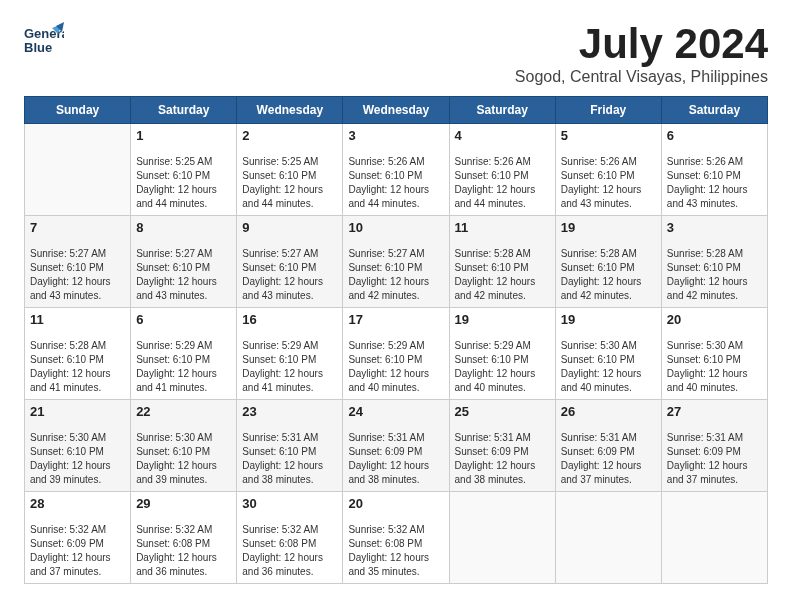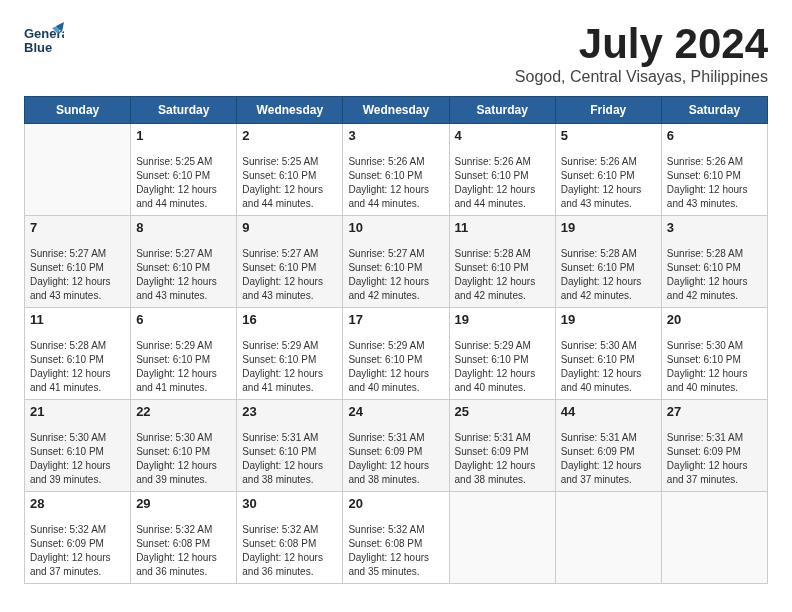--- a/index.html
+++ b/index.html
@@ -289,21 +289,21 @@
 and 38 minutes.</div>
         </td>
         <td>
           <span class="day-number">25</span>
           <div class="day-info" style="white-space: pre-line;">Sunrise: 5:31 AM
 Sunset: 6:09 PM
 Daylight: 12 hours
 and 38 minutes.</div>
         </td>
         <td>
-          <span class="day-number">44</span>
+          <span class="day-number">26</span>
           <div class="day-info" style="white-space: pre-line;">Sunrise: 5:31 AM
 Sunset: 6:09 PM
 Daylight: 12 hours
 and 37 minutes.</div>
         </td>
         <td>
           <span class="day-number">27</span>
           <div class="day-info" style="white-space: pre-line;">Sunrise: 5:31 AM
 Sunset: 6:09 PM
 Daylight: 12 hours

